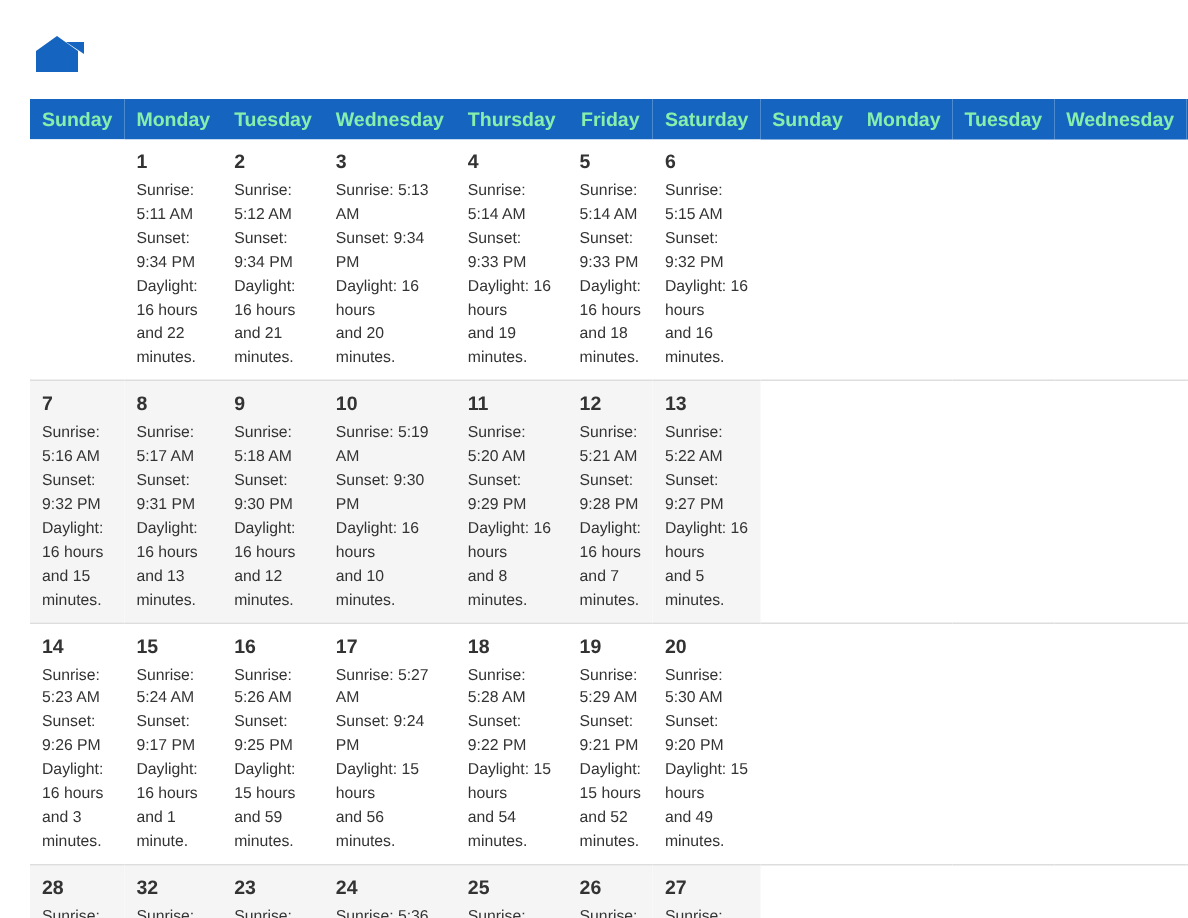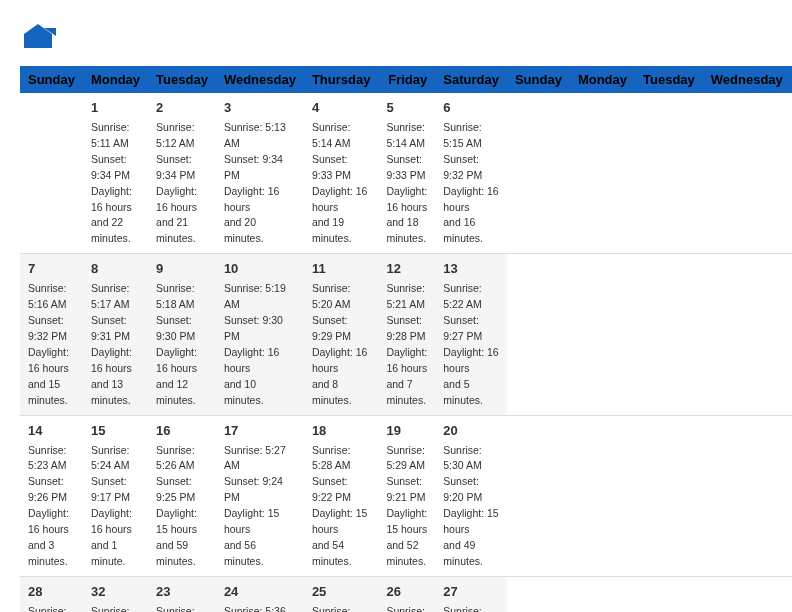--- a/index.html
+++ b/index.html
@@ -45,22 +45,22 @@
       font-size: 18px;
       color: #555;
     }
     table {
       width: 100%;
       border-collapse: collapse;
       font-size: 11px;
     }
     thead tr th {
       background-color: #1565c0;
-      color: #000000;
-      text-align: right;
+      color: #86efac;
+      text-align: center;
       padding: 6px 8px;
       font-size: 13px;
       font-weight: bold;
     }
     tbody tr {
       border-bottom: 1px solid #ddd;
     }
     tbody tr:nth-child(even) {
       background: #f5f5f5;
     }

